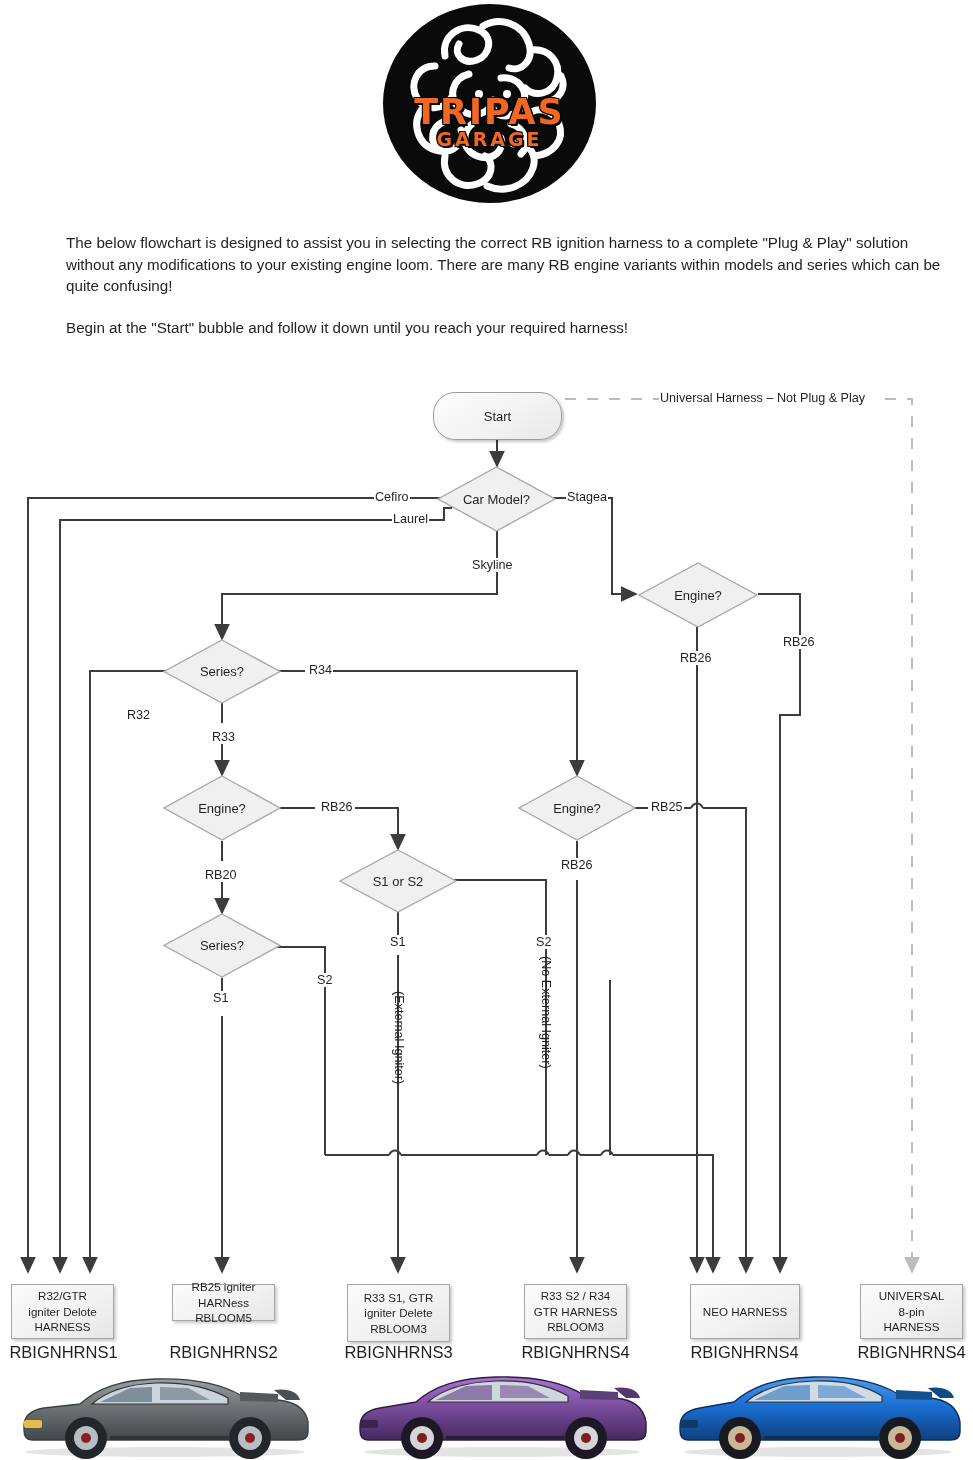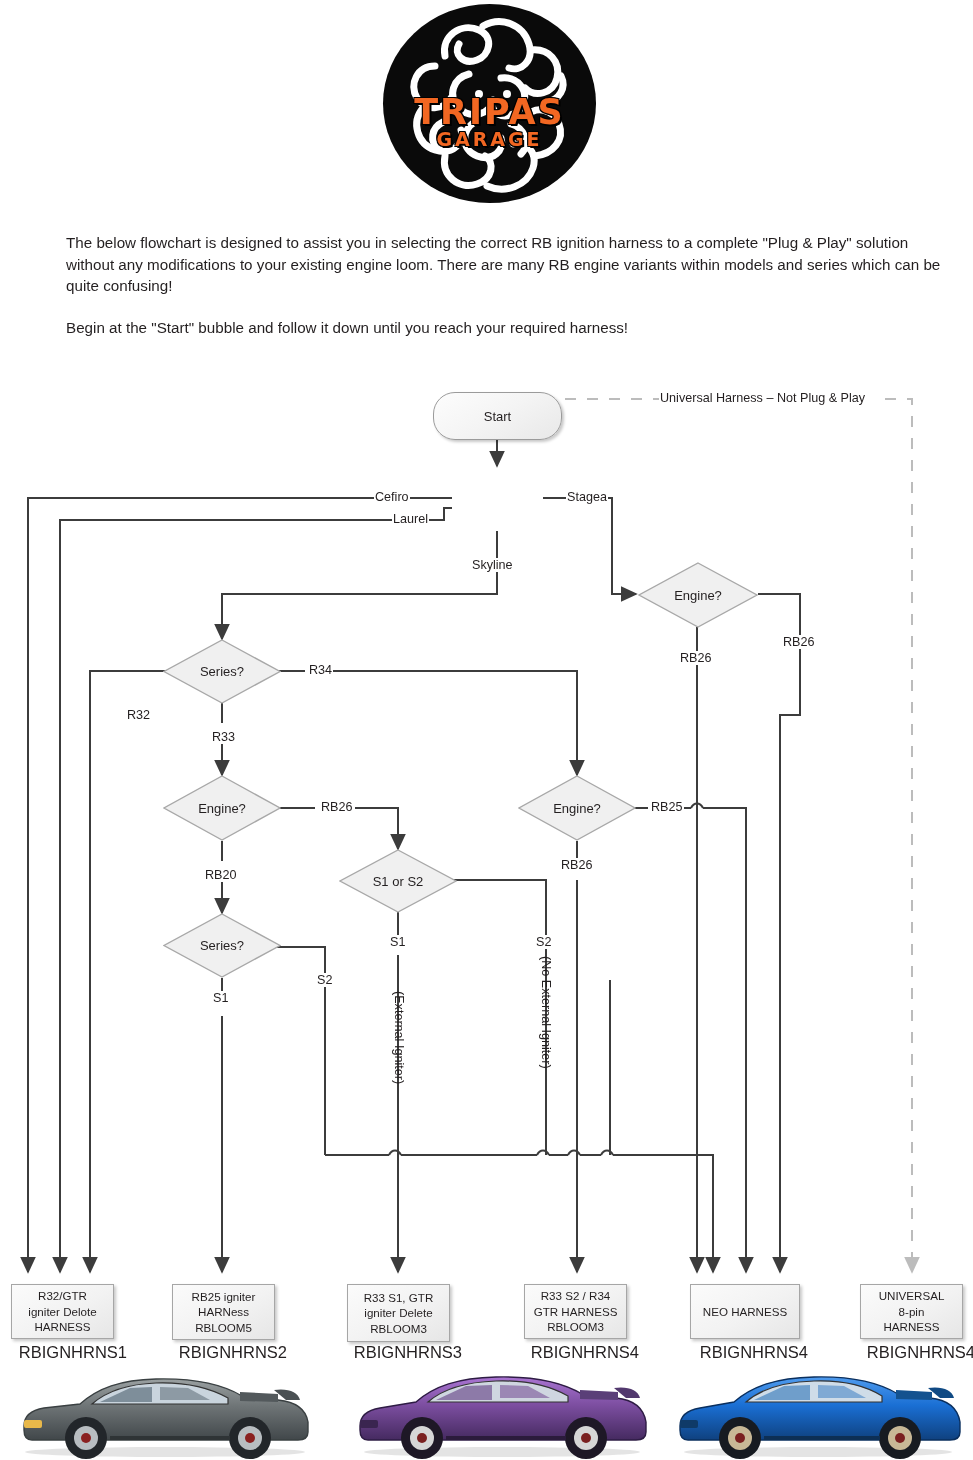--- a/index.html
+++ b/index.html
@@ -96,21 +96,21 @@
     flex-direction: column;
     align-items: center;
     justify-content: center;
     font-size: 11.6px;
     line-height: 1.33;
     color: #231f20;
     text-align: center;
   }
   .part-no {
     position: absolute;
-    text-align: right;
+    text-align: center;
     font-size: 16.5px;
     color: #231f20;
   }
 
   
   .edge-label {
     position: absolute;
     font-size: 12.6px;
     color: #231f20;
     white-space: nowrap;
@@ -245,20 +245,26 @@
       <g stroke="#bcbcbc" stroke-width="2" fill="none" stroke-dasharray="11 11">
         <path d="M565,399 L660,399"></path>
         <path d="M885,399 L912,399 L912,1272" marker-end="url(#arrg)"></path>
       </g>
     </svg>
 
     <div class="node terminator" style="left:433px;top:392px;width:129px;height:48px;">
       <span>Start</span>
     </div>
 
+    <div class="diamond-wrap" style="left:437px;top:466px;width:119px;height:66px;">
+      <svg class="diamond-shape" viewBox="0 0 119 66">
+        <polygon points="59.5,1 118,33 59.5,65 1,33" fill="#f0f0f0" stroke="#a8a8a8" stroke-width="1.4"></polygon>
+      </svg>
+      <div class="diamond-label">Car Model?</div>
+    </div>
 
     <div class="diamond-wrap" style="left:638px;top:562px;width:120px;height:66px;">
       <svg class="diamond-shape" viewBox="0 0 120 66">
         <polygon points="60,1 119,33 60,65 1,33" fill="#f0f0f0" stroke="#a8a8a8" stroke-width="1.4"></polygon>
       </svg>
       <div class="diamond-label">Engine?</div>
     </div>
 
     <div class="diamond-wrap" style="left:163px;top:639px;width:118px;height:65px;">
       <svg class="diamond-shape" viewBox="0 0 118 65">
@@ -323,21 +329,21 @@
     <div class="edge-label" style="left:212px;top:991px;">S1</div>
     <div class="edge-label" style="left:316px;top:973px;">S2</div>
 
     <div class="result-box" style="left:11px;top:1284px;width:103px;height:55px;align-items:center;">
       <span>R32/GTR</span>
       <span>igniter Delote</span>
       <span>HARNESS</span>
     </div>
     <div class="part-no" style="left:0px;top:1343px;width:127px;">RBIGNHRNS1</div>
 
-    <div class="result-box" style="left:172px;top:1284px;width:103px;height:56px;">
+    <div class="result-box" style="left:172px;top:1284px;width:103px;height:37px;">
       <span>RB25 igniter</span>
       <span>HARNess</span>
       <span>RBLOOM5</span>
     </div>
     <div class="part-no" style="left:160px;top:1343px;width:127px;">RBIGNHRNS2</div>
 
     <div class="result-box" style="left:347px;top:1284px;width:103px;height:58px;">
       <span>R33 S1, GTR</span>
       <span>igniter Delete</span>
       <span>RBLOOM3</span>

